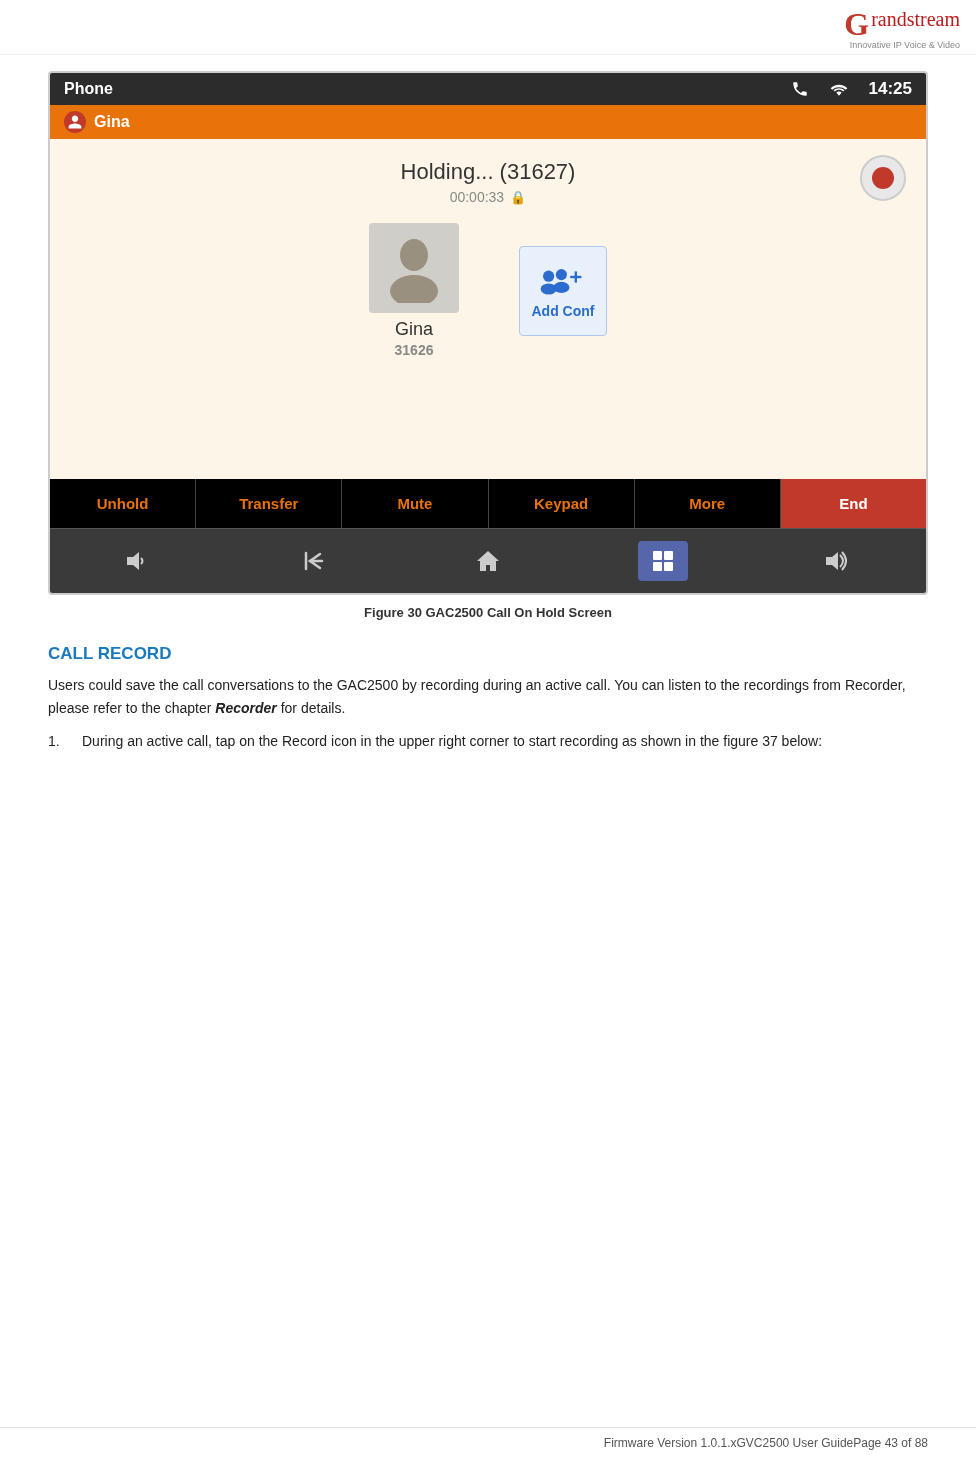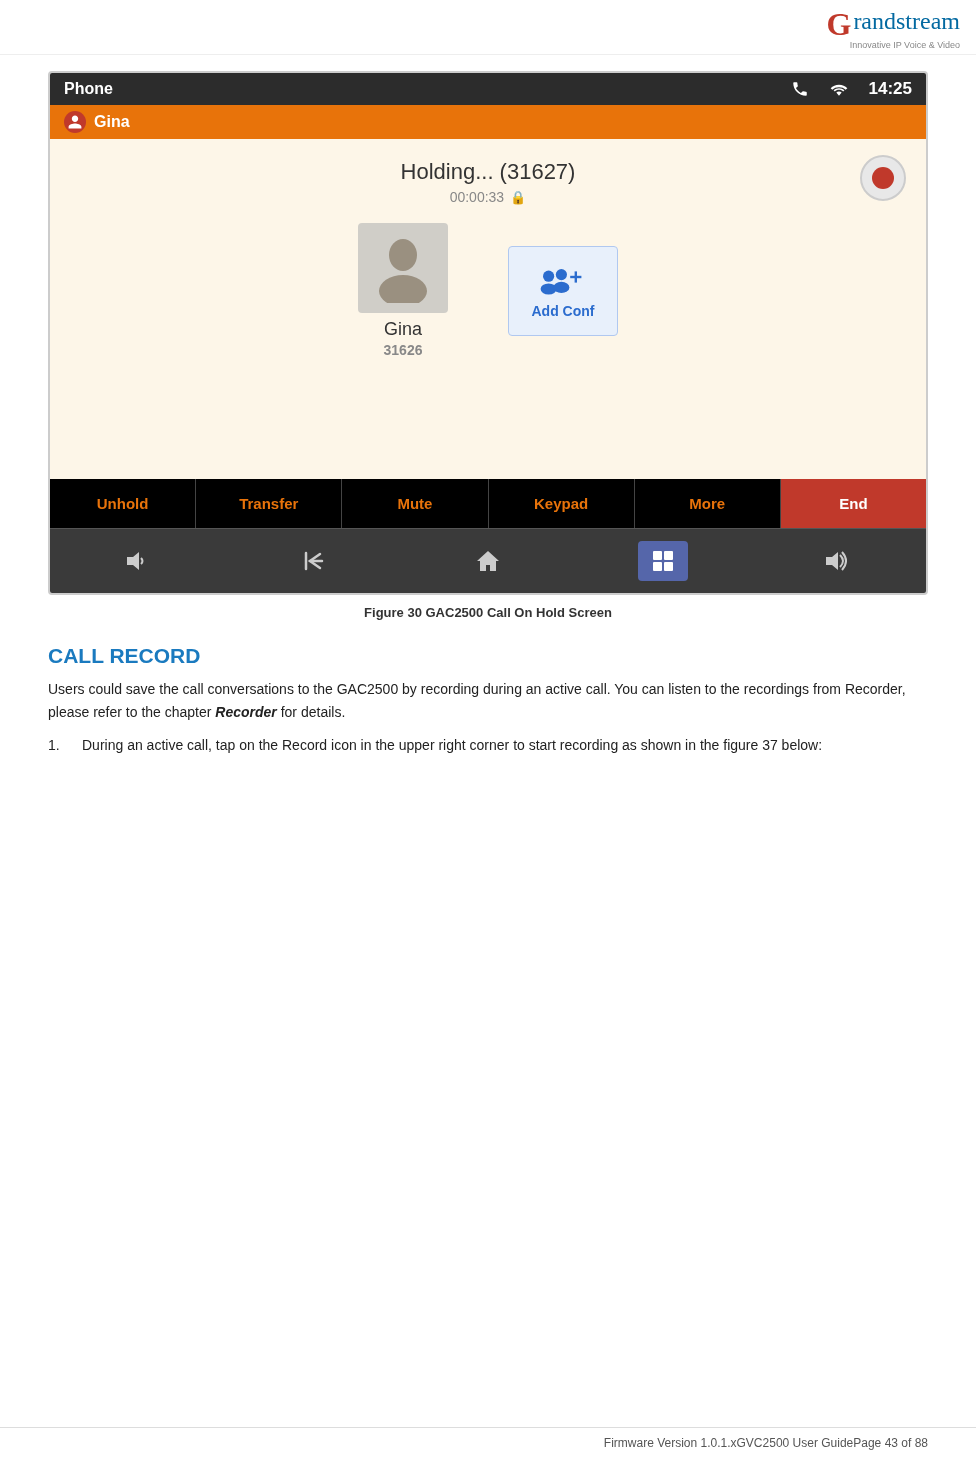--- a/index.html
+++ b/index.html
@@ -148,21 +148,21 @@
       display: flex;
       align-items: center;
       justify-content: center;
       overflow: hidden;
     }
     .avatar-person-svg {
       width: 60px;
       height: 70px;
     }
     .add-conf-box {
-      width: 110px;
+      width: 88px;
       height: 90px;
       background: #e8f0fb;
       border: 1px solid #b0c8f0;
       border-radius: 4px;
       display: flex;
       flex-direction: column;
       align-items: center;
       justify-content: center;
       gap: 4px;
       cursor: pointer;
@@ -260,21 +260,21 @@
       font-weight: bold;
       color: #333;
     }
 
     
     .page-content {
       padding: 0 48px;
     }
     .section-heading {
       color: #1a7abf;
-      font-size: 21px;
+      font-size: 17px;
       font-weight: bold;
       margin-bottom: 10px;
     }
     .body-text {
       font-size: 14px;
       color: #222;
       line-height: 1.65;
       margin-bottom: 10px;
     }
     .body-text .bold-italic {
@@ -312,21 +312,21 @@
       padding-top: 8px;
     }
   </style>
 </head>
 <body>
 
 <div class="page-header">
   <div class="logo-area">
     <div style="display:flex; align-items:flex-start; gap:2px;">
       <span class="logo-g">G</span>
-      <span style="font-size:24px; color:#0369a1; font-family:Georgia,serif; line-height:1.1;">randstream</span>
+      <span style="font-size:20px; color:#b91c1c; font-family:Georgia,serif; line-height:1.1;">randstream</span>
     </div>
     <span class="logo-tagline">Innovative IP Voice &amp; Video</span>
   </div>
 </div>
 
 <div class="device-screenshot">
 
   <div class="phone-status-bar">
     <span class="phone-title">Phone</span>
     <div class="status-icons">

